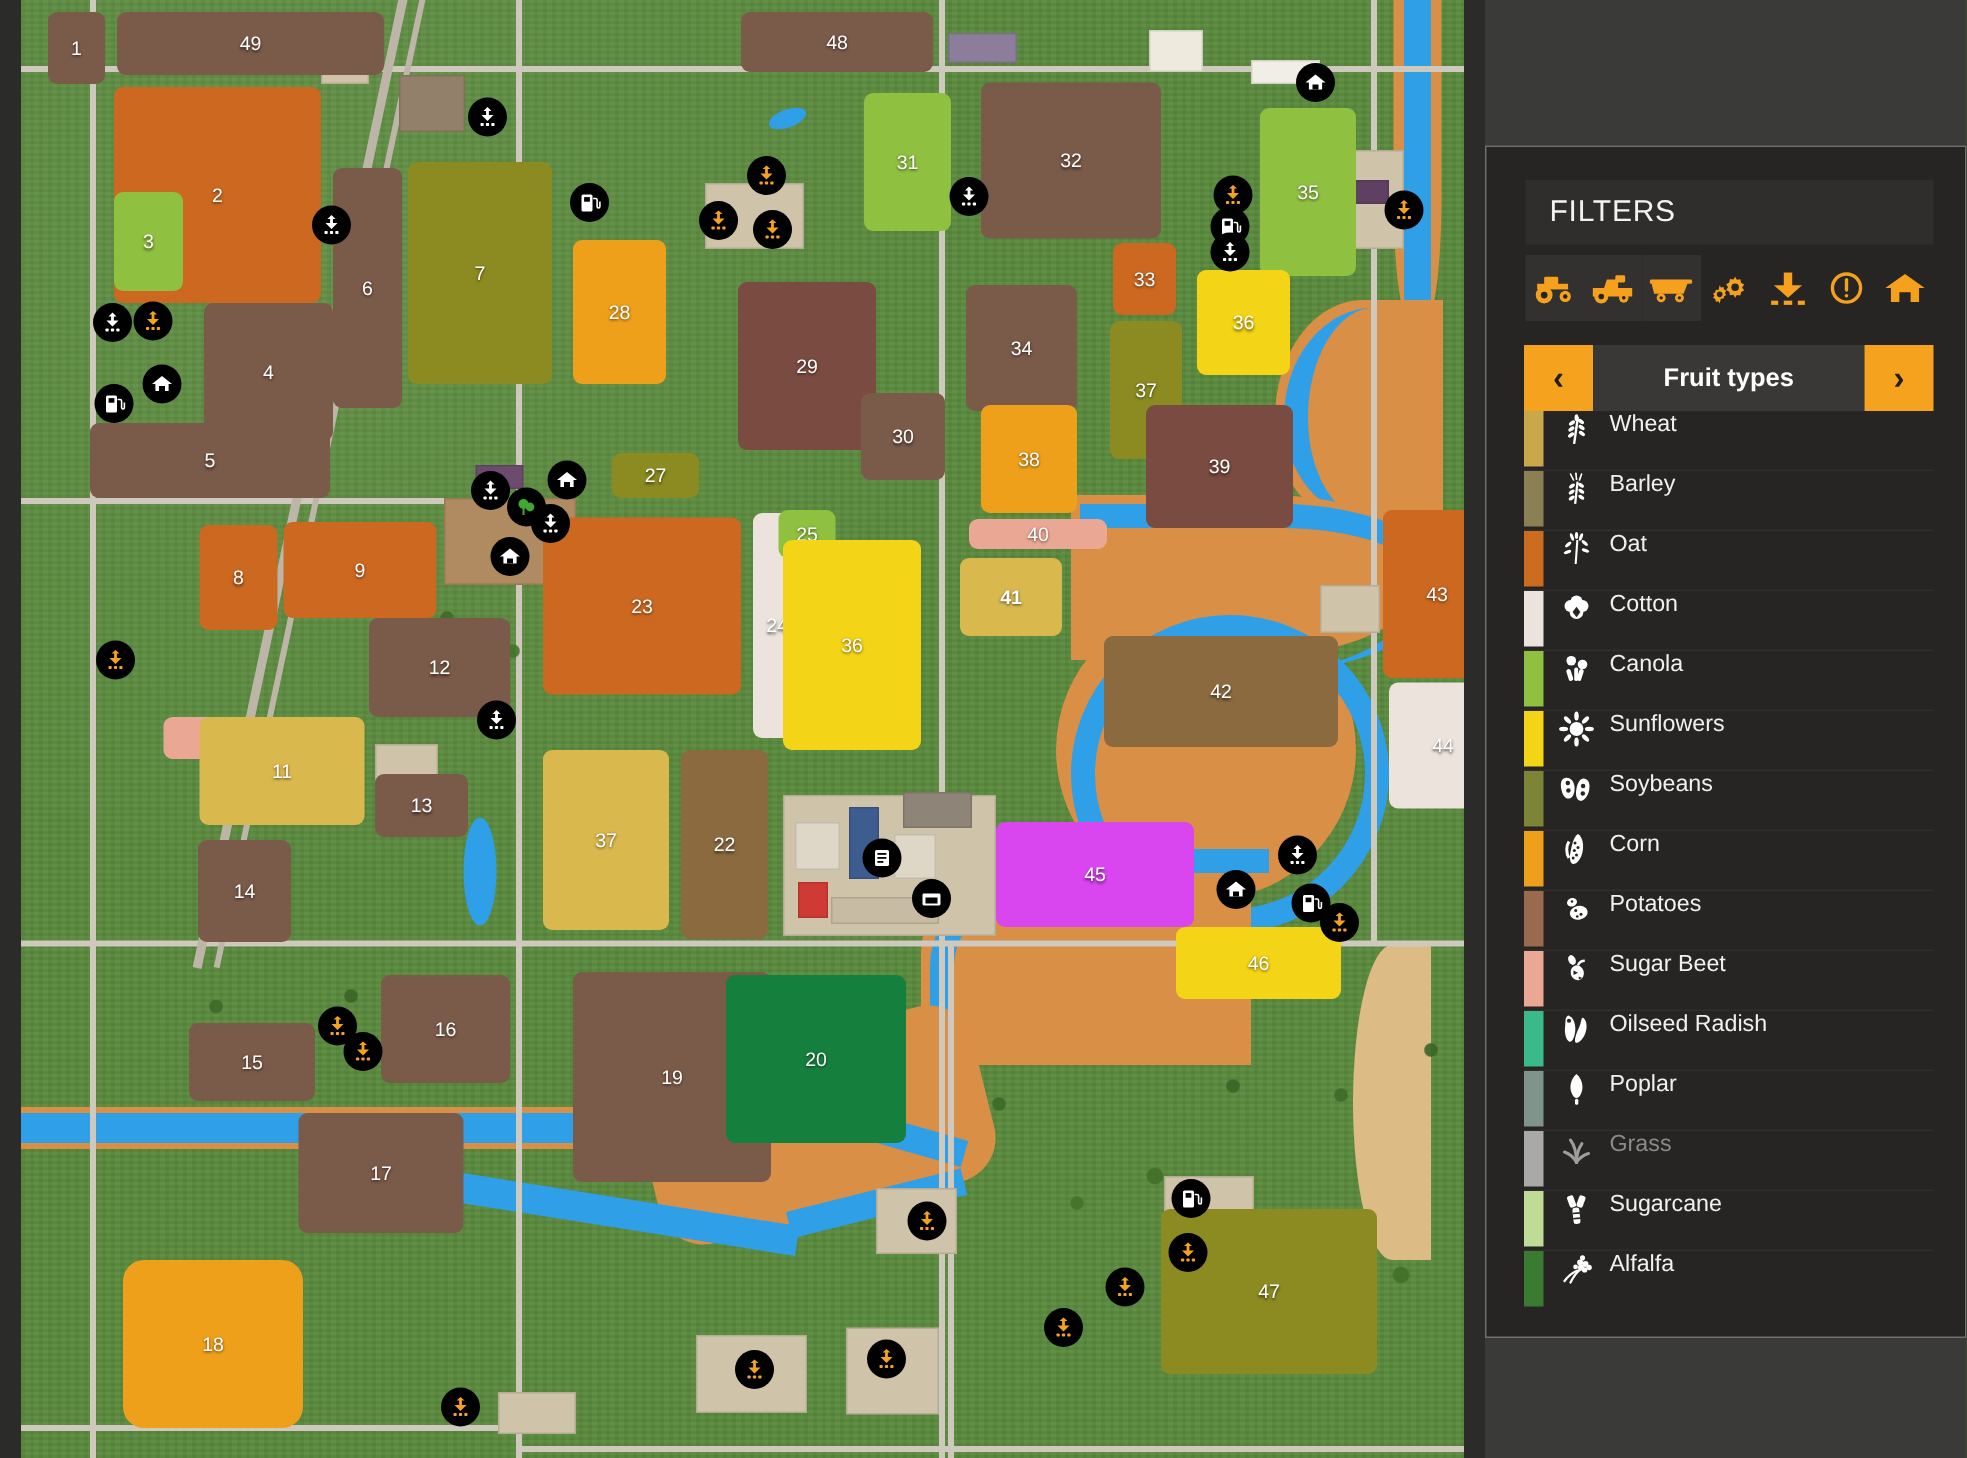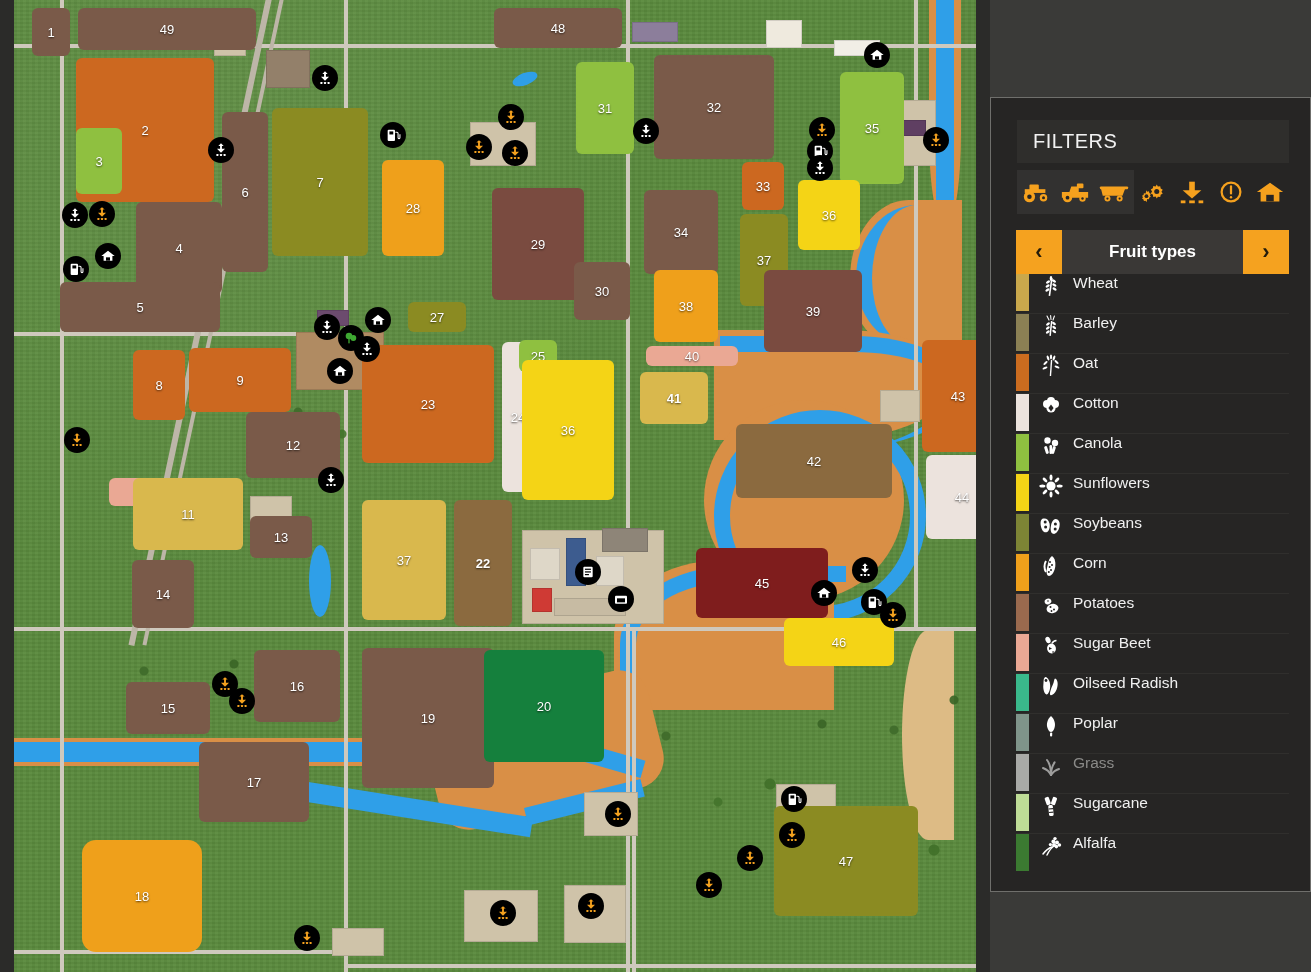--- a/index.html
+++ b/index.html
@@ -189,30 +189,30 @@
           </div>
           <div class="fld" style="left: 240px; top: 650px; width: 86px; height: 72px; background: rgb(122, 90, 73); border-radius: 6px;">
             <span class="lbl">16</span>
           </div>
           <div class="fld" style="left: 185px; top: 742px; width: 110px; height: 80px; background: rgb(122, 90, 73); border-radius: 6px;">
             <span class="lbl">17</span>
           </div>
           <div class="fld" style="left: 68px; top: 840px; width: 120px; height: 112px; background: rgb(239, 160, 27); border-radius: 14px;">
             <span class="lbl">18</span>
           </div>
-          <div class="fld" style="left: 348px; top: 648px; width: 132px; height: 140px; background: rgb(122, 90, 73); border-radius: 6px;">
+          <div class="fld" style="left: 368px; top: 648px; width: 132px; height: 140px; background: rgb(122, 90, 73); border-radius: 6px;">
             <span class="lbl">19</span>
           </div>
           <div class="fld" style="left: 470px; top: 650px; width: 120px; height: 112px; background: #15803d; border-radius: 6px;">
             <span class="lbl">20</span>
           </div>
           <div class="fld" style="left: 348px; top: 500px; width: 84px; height: 120px; background: rgb(217, 184, 77); border-radius: 6px;">
             <span class="lbl">37</span>
           </div>
-          <div class="fld" style="left: 440px; top: 500px; width: 58px; height: 126px; background: rgb(139, 106, 63); border-radius: 6px; font-weight: bold;">
+          <div class="fld" style="left: 440px; top: 500px; width: 58px; height: 126px; background: rgb(139, 106, 63); border-radius: 6px;">
             <span class="lbl">22</span>
           </div>
           <div class="fld" style="left: 348px; top: 345px; width: 132px; height: 118px; background: rgb(204, 104, 32); border-radius: 6px;">
             <span class="lbl">23</span>
           </div>
           <div class="fld" style="left: 488px; top: 342px; width: 32px; height: 150px; background: rgb(236, 227, 221); border-radius: 6px;">
             <span class="lbl">24</span>
           </div>
           <div class="fld" style="left: 505px; top: 340px; width: 38px; height: 32px; background: rgb(143, 192, 64); border-radius: 6px;">
             <span class="lbl">25</span>
@@ -267,21 +267,21 @@
           </div>
           <div class="fld" style="left: 722px; top: 424px; width: 156px; height: 74px; background: rgb(139, 106, 63); border-radius: 6px;">
             <span class="lbl">42</span>
           </div>
           <div class="fld" style="left: 908px; top: 340px; width: 72px; height: 112px; background: rgb(204, 104, 32); border-radius: 6px;">
             <span class="lbl">43</span>
           </div>
           <div class="fld" style="left: 912px; top: 455px; width: 72px; height: 84px; background: rgb(236, 227, 221); border-radius: 6px;">
             <span class="lbl">44</span>
           </div>
-          <div class="fld" style="left: 650px; top: 548px; width: 132px; height: 70px; background: #7f1d1d; border-radius: 6px; margin-left: 32px;">
+          <div class="fld" style="left: 650px; top: 548px; width: 132px; height: 70px; background: #d946ef; border-radius: 6px;">
             <span class="lbl">45</span>
           </div>
           <div class="fld" style="left: 770px; top: 618px; width: 110px; height: 48px; background: rgb(244, 212, 22); border-radius: 6px;">
             <span class="lbl">46</span>
           </div>
           <div class="fld" style="left: 760px; top: 806px; width: 144px; height: 110px; background: rgb(139, 139, 34); border-radius: 6px;">
             <span class="lbl">47</span>
           </div>
         </div>
 

